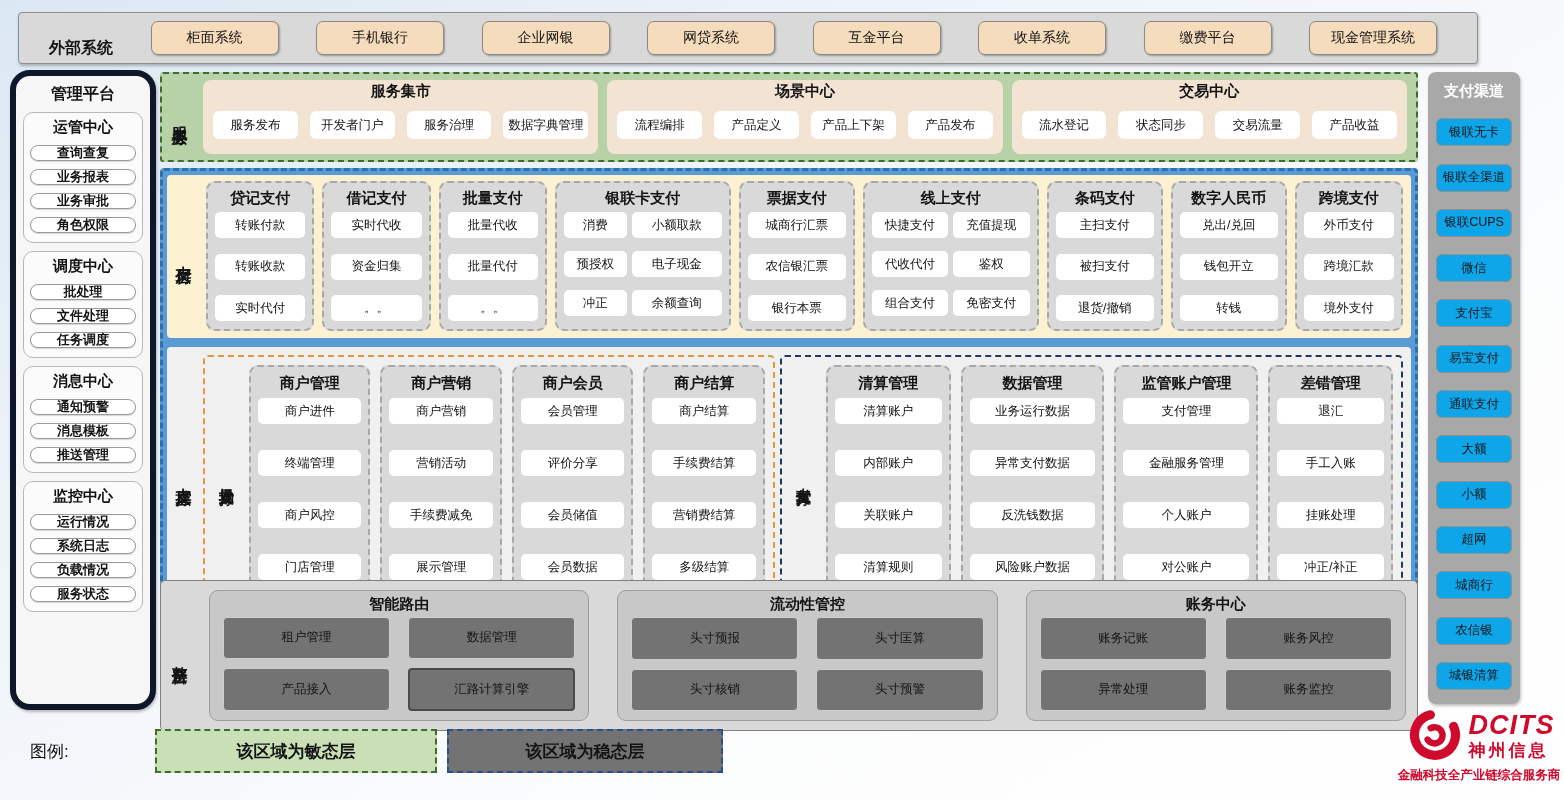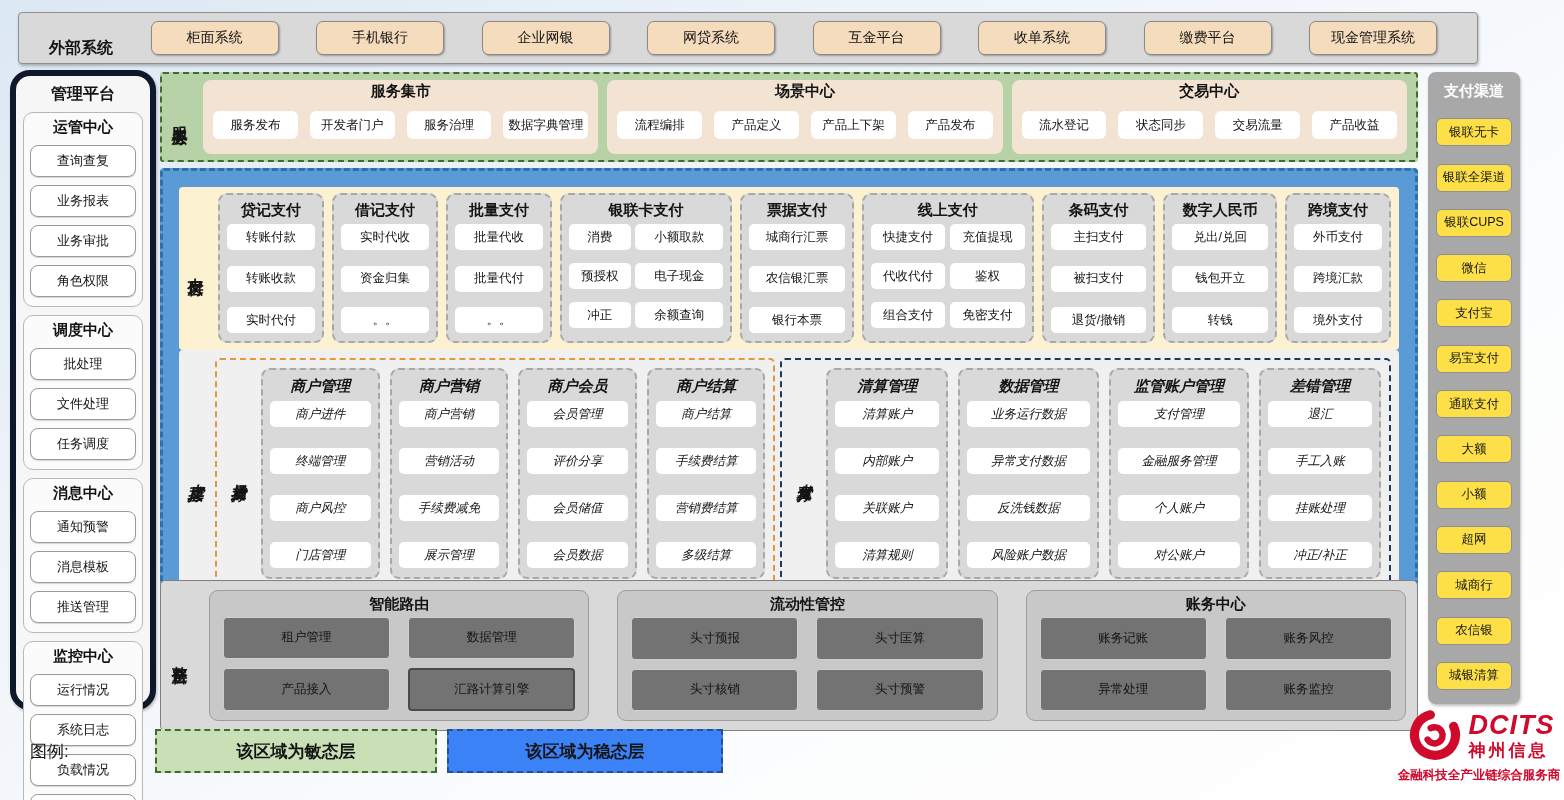--- a/index.html
+++ b/index.html
@@ -21,56 +21,56 @@
 
   
   .mgmt { position:absolute; left:10px; top:70px; width:146px; height:640px;
     background:#f6f6f6; border:6px solid #0f172a; border-radius:20px;
     padding:5px 7px; display:flex; flex-direction:column; }
   .mgmt-title { text-align:center; font-weight:700; font-size:16px; padding:3px 0 7px; }
   .mgmt-group { border:1px solid #b8b8b8; border-radius:10px; background:#fbfbfb;
     padding:5px 6px 9px; margin-bottom:8px; display:flex; flex-direction:column; gap:8px; }
   .mgmt-group:last-child { margin-bottom:0; }
   .mgmt-group-title { text-align:center; font-weight:700; font-size:15px; }
-  .side-btn { height:32px; background:#fff; border:1px solid #9a9a9a; border-radius:8px;
-    display:flex; align-items:center; justify-content:center; font-size:13px; box-shadow:0 1px 1px rgba(0,0,0,.15); }
+  .side-btn { height:16px; background:#fff; border:1px solid #9a9a9a; border-radius:8px;
+    display:flex; align-items:center; justify-content:center; font-size:13px; box-shadow:0 1px 1px rgba(0,0,0,.15);font-weight:bold; }
 
   
   .vlabel { writing-mode:vertical-rl; text-orientation:upright; font-weight:700;
     display:flex; align-items:center; justify-content:center; font-size:16px; letter-spacing:2px; }
 
   
   .service { position:absolute; left:160px; top:72px; width:1258px; height:90px;
     background:#b6d2a6; border:2px dashed #3e6d2e; border-radius:3px;
     display:flex; padding:6px 9px 6px 2px; gap:9px; }
   .service .vlabel { width:30px; }
   .svc-panel { flex:1; background:#f2e3d3; border-radius:8px; padding:2px 10px 8px; display:flex; flex-direction:column; }
   .svc-title { text-align:center; font-weight:700; font-size:15px; height:22px; }
   .svc-items { flex:1; display:flex; gap:12px; align-items:center; }
   .svc-btn { flex:1; height:28px; background:#fff; border-radius:6px;
     display:flex; align-items:center; justify-content:center; font-size:12.5px; }
 
   
   .stable { position:absolute; left:160px; top:168px; width:1258px; height:448px;
     background:#5b9bd5; border:3px dashed #2e6fad; border-radius:4px;
-    padding:16px; display:flex; flex-direction:column; }
+    padding:4px; display:flex; flex-direction:column; gap:9px; }
   .payment { background:#fcf2d2; border-radius:4px; flex:0 0 163px; display:flex; padding:6px 8px 7px 1px; gap:8px; }
   .payment .vlabel { width:30px; }
   .pay-col { background:#d9d9d9; border:2px dashed #a8a8a8; border-radius:9px;
     padding:3px 7px 8px; display:flex; flex-direction:column; }
   .cn { flex:104 1 0; } .cm { flex:113 1 0; } .cw { flex:182 1 0; }
   .pay-title { text-align:center; font-weight:700; font-size:15px; height:24px;
     display:flex; align-items:center; justify-content:center; }
   .pay-items { flex:1; display:flex; flex-direction:column; justify-content:space-between; gap:8px; padding-top:2px; }
   .grid2a .pay-items { display:grid; grid-template-columns:40% 57%; justify-content:space-between; gap:8px 0; }
   .grid2b .pay-items { display:grid; grid-template-columns:48.5% 48.5%; justify-content:space-between; gap:8px 0; }
   .pay-btn { height:26px; background:#fff; border-radius:5px;
     display:flex; align-items:center; justify-content:center; font-size:12.5px; white-space:nowrap; }
 
-  .support { background:#f0f0f0; border-radius:4px; flex:1; display:flex; padding:8px 8px 8px 1px; gap:5px;font-style:italic; }
+  .support { background:#f0f0f0; border-radius:4px; flex:1; display:flex; padding:8px 8px 8px 1px; gap:5px; }
   .support > .vlabel { width:30px; }
   .sup-group { border:2px dashed; border-radius:5px; display:flex; padding:8px; gap:10px; }
   .scene-group { border-color:#e09a3c; flex:560 1 0; }
   .paysup-group { border-color:#1f3a5f; flex:612 1 0; }
   .sup-group .vlabel { width:26px; font-size:15px; letter-spacing:1px; }
   .sup-col { background:#d9d9d9; border:2px dashed #a8a8a8; border-radius:9px;
     flex:1; display:flex; flex-direction:column; padding:4px 7px 9px; }
   .sup-col.wide { flex:1.18; }
   .sup-title { text-align:center; font-weight:700; font-size:15px; height:24px;
     display:flex; align-items:center; justify-content:center; white-space:nowrap; }
@@ -89,29 +89,29 @@
   .int-items { flex:1; display:grid; grid-template-columns:1fr 1fr; gap:9px 18px; }
   .int-btn { background:#737373; border:1px solid #cfcfcf; border-radius:4px;
     display:flex; align-items:center; justify-content:center; font-size:12.5px; }
   .int-btn.dark { border:2px solid #4a4a4a; }
 
   
   .channels { position:absolute; left:1428px; top:72px; width:92px; height:632px;
     background:#a8a8a8; border-radius:8px; display:flex; flex-direction:column; align-items:center;
     justify-content:space-between; padding:10px 8px 14px; }
   .channels-title { color:#fff; font-weight:700; font-size:15px; }
-  .chan-btn { width:76px; height:28px; background:#fde047; border:1px solid #8f8f8f; border-radius:6px;
+  .chan-btn { width:76px; height:28px; background:#0ea5e9; border:1px solid #8f8f8f; border-radius:6px;
     display:flex; align-items:center; justify-content:center; font-size:12.5px; white-space:nowrap; }
 
   
   .legend-label { position:absolute; left:30px; top:740px; font-size:17px; font-weight:500; }
   .legend-box { position:absolute; top:729px; height:44px; display:flex; align-items:center; justify-content:center;
     font-size:17px; font-weight:600; }
   .legend-agile { left:155px; width:282px; background:#c9e0b6; border:2px dashed #3e6d2e; }
-  .legend-stable { left:447px; width:276px; background:#3b82f6; border:2px dashed #274f8f; }
+  .legend-stable { left:447px; width:276px; background:#737373; border:2px dashed #274f8f; }
 
   
   .logo { position:absolute; left:1390px; top:708px; width:178px;
     display:flex; flex-direction:column; align-items:center; gap:1px; }
   .logo-row { display:flex; align-items:center; gap:3px; }
   .logo-texts { display:flex; flex-direction:column; align-items:flex-start; }
   .logo-brand { font-size:27px; font-weight:800; font-style:italic; color:#cf0a2c; line-height:1; letter-spacing:1px; }
   .logo-name { font-size:17px; font-weight:700; color:#cf0a2c; letter-spacing:3px; }
   .logo-tagline { font-size:12.5px; font-weight:700; color:#cf0a2c; white-space:nowrap; }
 </style>

